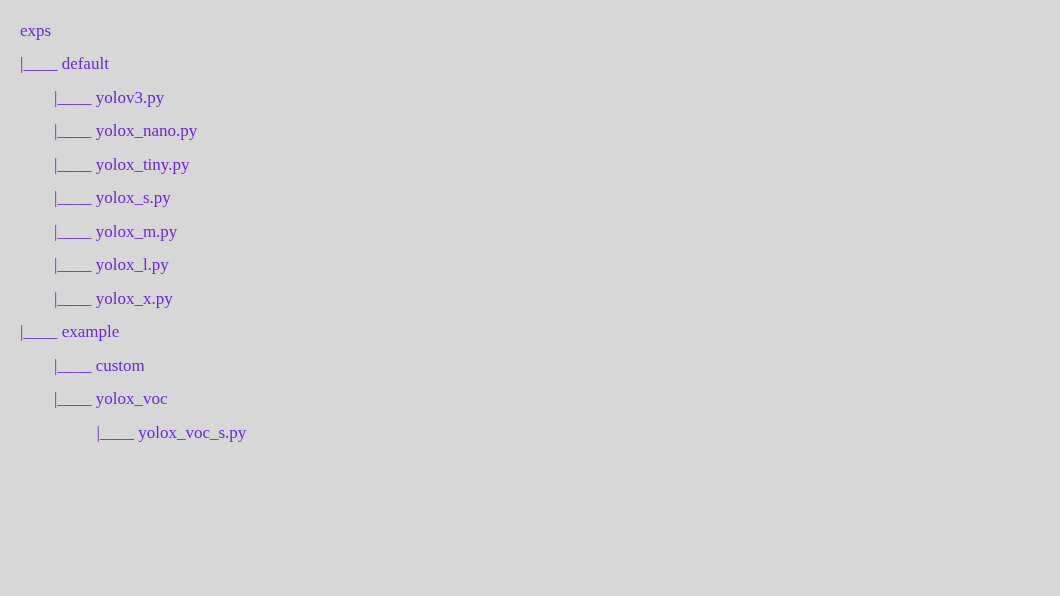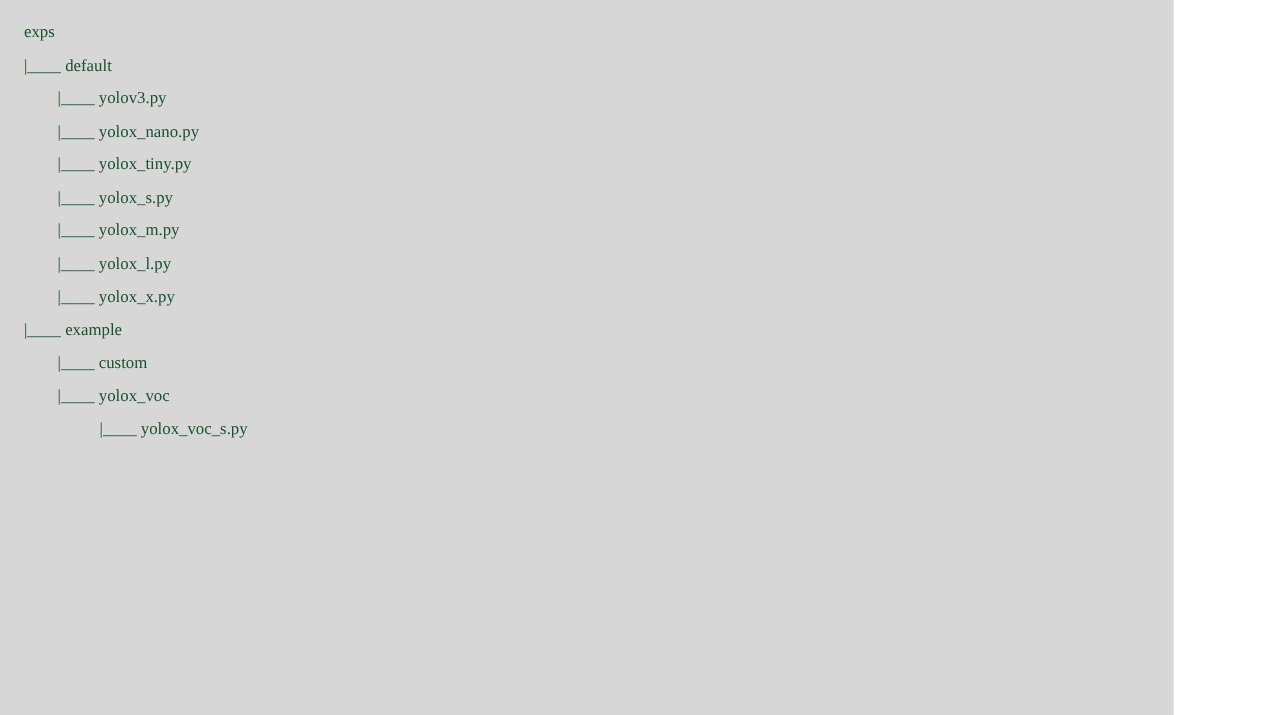--- a/index.html
+++ b/index.html
@@ -7,26 +7,26 @@
       padding: 0;
       box-sizing: border-box;
     }
     body {
       background: #ffffff;
       padding: 0;
       font-family: Georgia, 'Times New Roman', serif;
     }
     .code-block {
       background: #d7d7d7;
-      width: 978px;
+      width: 1060px;
       height: 596px;
       padding: 14px 20px;
-      font-size: 14px;
+      font-size: 17px;
       line-height: 1.97;
-      color: #14532d;
+      color: #6d28d9;
       white-space: pre;
       font-feature-settings: "lnum";
     }
     .tree-line {
       display: block;
     }
   </style>
 </head>
 <body>
 

